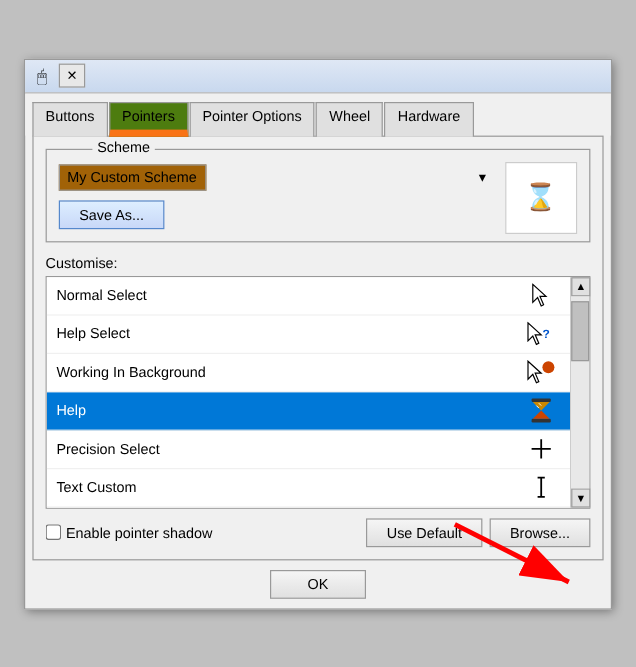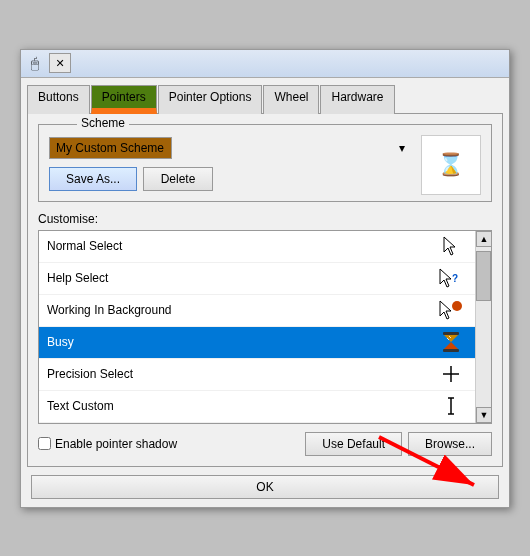--- a/index.html
+++ b/index.html
@@ -283,21 +283,20 @@
       <div class="scheme-section">
         <div class="scheme-row">
           <div class="scheme-dropdown-wrap">
             <select class="scheme-dropdown">
               <option>My Custom Scheme</option>
             </select>
           </div>
         </div>
         <div class="scheme-buttons" style="justify-content:flex-start; margin-top:8px;">
           <button class="btn btn-blue">Save As...</button>
-          <button class="btn">Delete</button>
         </div>
       </div>
     </div>
 
     <div class="customise-label">Customise:</div>
 
     <div class="cursor-list-container" style="display:flex; border:1px solid #999;">
       <div class="cursor-list" style="flex:1; border:none; overflow:hidden;">
 
         <div class="cursor-item">
@@ -323,21 +322,21 @@
           <span class="cursor-name">Working In Background</span>
           <div class="cursor-icon">
             <svg width="28" height="20" viewBox="0 0 28 20">
               <polygon points="3,1 3,16 7,12 10,19 12,18 9,11 14,11" fill="white" stroke="black" stroke-width="1"></polygon>
               <circle cx="20" cy="6" r="5" fill="#cc4400"></circle>
             </svg>
           </div>
         </div>
 
         <div class="cursor-item selected">
-          <span class="cursor-name">Busy</span>
+          <span class="cursor-name">Help</span>
           <div class="cursor-icon">
             <svg width="24" height="24" viewBox="0 0 24 24">
 
               <rect x="4" y="2" width="16" height="3" fill="#333" rx="1"></rect>
               <rect x="4" y="19" width="16" height="3" fill="#333" rx="1"></rect>
               <path d="M5,5 L12,12 L19,5 Z" fill="#cc8800"></path>
               <path d="M5,19 L12,12 L19,19 Z" fill="#cc4400"></path>
 
               <line x1="8" y1="8" x2="10" y2="10" stroke="#fff" stroke-width="0.8"></line>
               <line x1="10" y1="6" x2="12" y2="8" stroke="#fff" stroke-width="0.8"></line>
@@ -381,21 +380,21 @@
         <input type="checkbox" style="">
         <span>Enable pointer shadow</span>
       </label>
       <div class="options-row-right">
         <button class="btn">Use Default</button>
         <button class="btn">Browse...</button>
       </div>
     </div>
   </div>
 
-  <div class="footer" style="position:relative;flex-direction:column;">
+  <div class="footer" style="position:relative;">
     <button class="btn" style="min-width:80px;">OK</button>
 
     <svg style="position:absolute; right:0; bottom:0; pointer-events:none; overflow:visible;" width="160" height="80" viewBox="0 0 160 80">
       <defs>
         <marker id="arrowhead" markerWidth="10" markerHeight="7" refX="10" refY="3.5" orient="auto">
           <polygon points="0 0, 10 3.5, 0 7" fill="red"></polygon>
         </marker>
       </defs>
       <line x1="30" y1="10" x2="125" y2="58" stroke="red" stroke-width="4" marker-end="url(#arrowhead)"></line>
     </svg>

